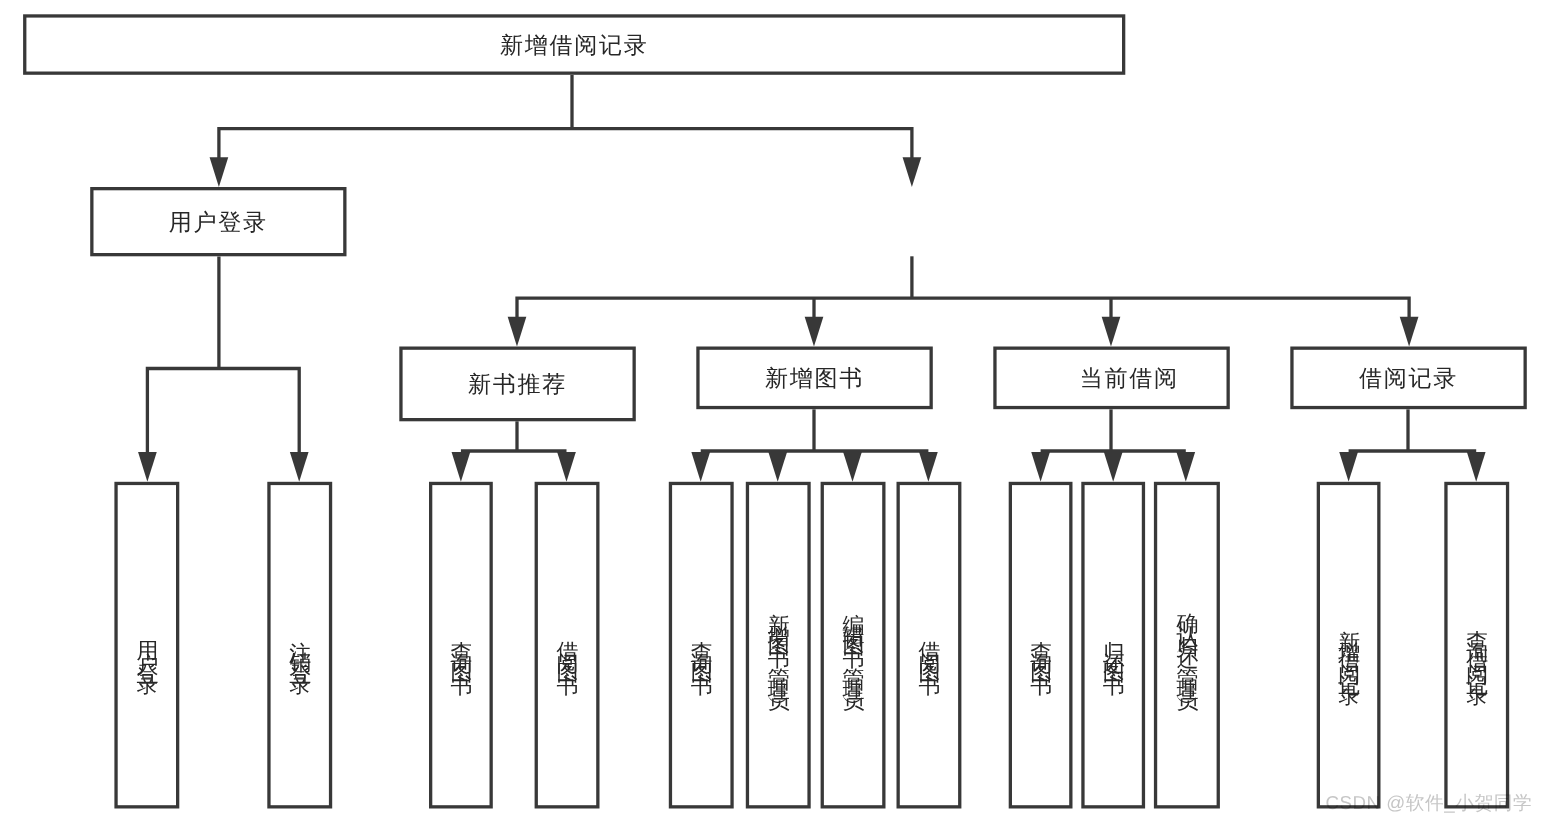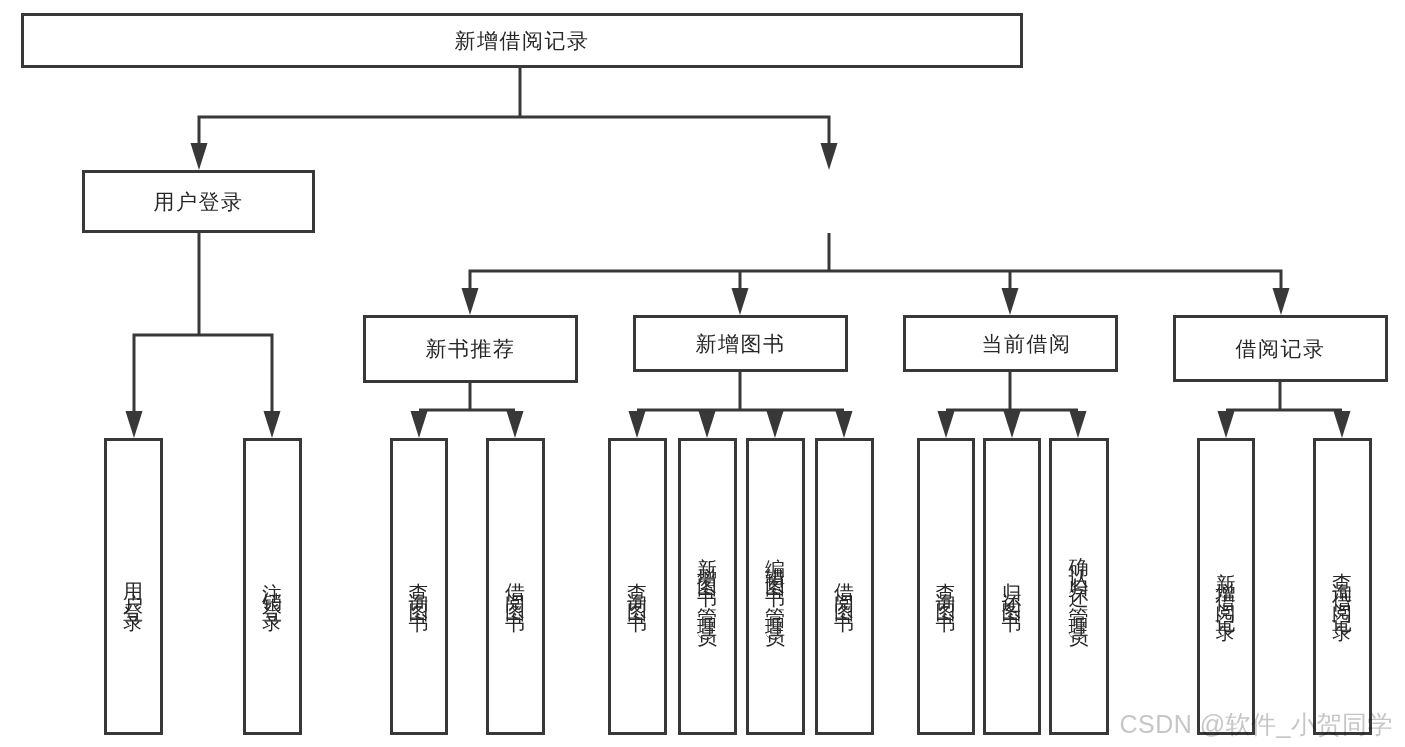--- a/index.html
+++ b/index.html
@@ -14,21 +14,21 @@
     position:absolute; box-sizing:border-box; background:#ffffff;
     border:3px solid #383838; display:flex; align-items:center; justify-content:center;
     color:#272727;
   }
   .hbox .label { font-size:21px; letter-spacing:1.5px; white-space:nowrap; }
   .vbox .vlabel {
     writing-mode:vertical-lr; text-orientation:mixed;
     font-size:20px; letter-spacing:10px; line-height:1; white-space:nowrap;
   }
   .watermark {
-    position:absolute; right:12px; bottom:6px; font-size:25px;
+    position:absolute; right:12px; bottom:6px; font-size:17px;
     color:#c6c6c6; mix-blend-mode:multiply; z-index:5; white-space:nowrap;
     letter-spacing:0.5px;
   }
 </style>
 </head>
 <body>
 
 <div class="canvas">
 
   <svg class="wires" viewBox="0 0 1405 747">
@@ -86,21 +86,21 @@
 
   <div class="box hbox" style="left:363px;top:315px;width:215px;height:68px;">
     <span class="label">新书推荐</span>
   </div>
   <div class="box hbox" style="left:633px;top:315px;width:215px;height:57px;">
     <span class="label">新增图书</span>
   </div>
   <div class="box hbox" style="left:903px;top:315px;width:215px;height:57px;padding-left:32px;">
     <span class="label">当前借阅</span>
   </div>
-  <div class="box hbox" style="left:1173px;top:315px;width:215px;height:67px;">
+  <div class="box hbox" style="left:1173px;top:315px;width:215px;height:57px;">
     <span class="label">借阅记录</span>
   </div>
 
   <div class="box vbox" style="left:104px;top:438px;width:59px;height:297px;">
     <span class="vlabel">用户登录</span>
   </div>
   <div class="box vbox" style="left:243px;top:438px;width:59px;height:297px;">
     <span class="vlabel">注销登录</span>
   </div>
 

